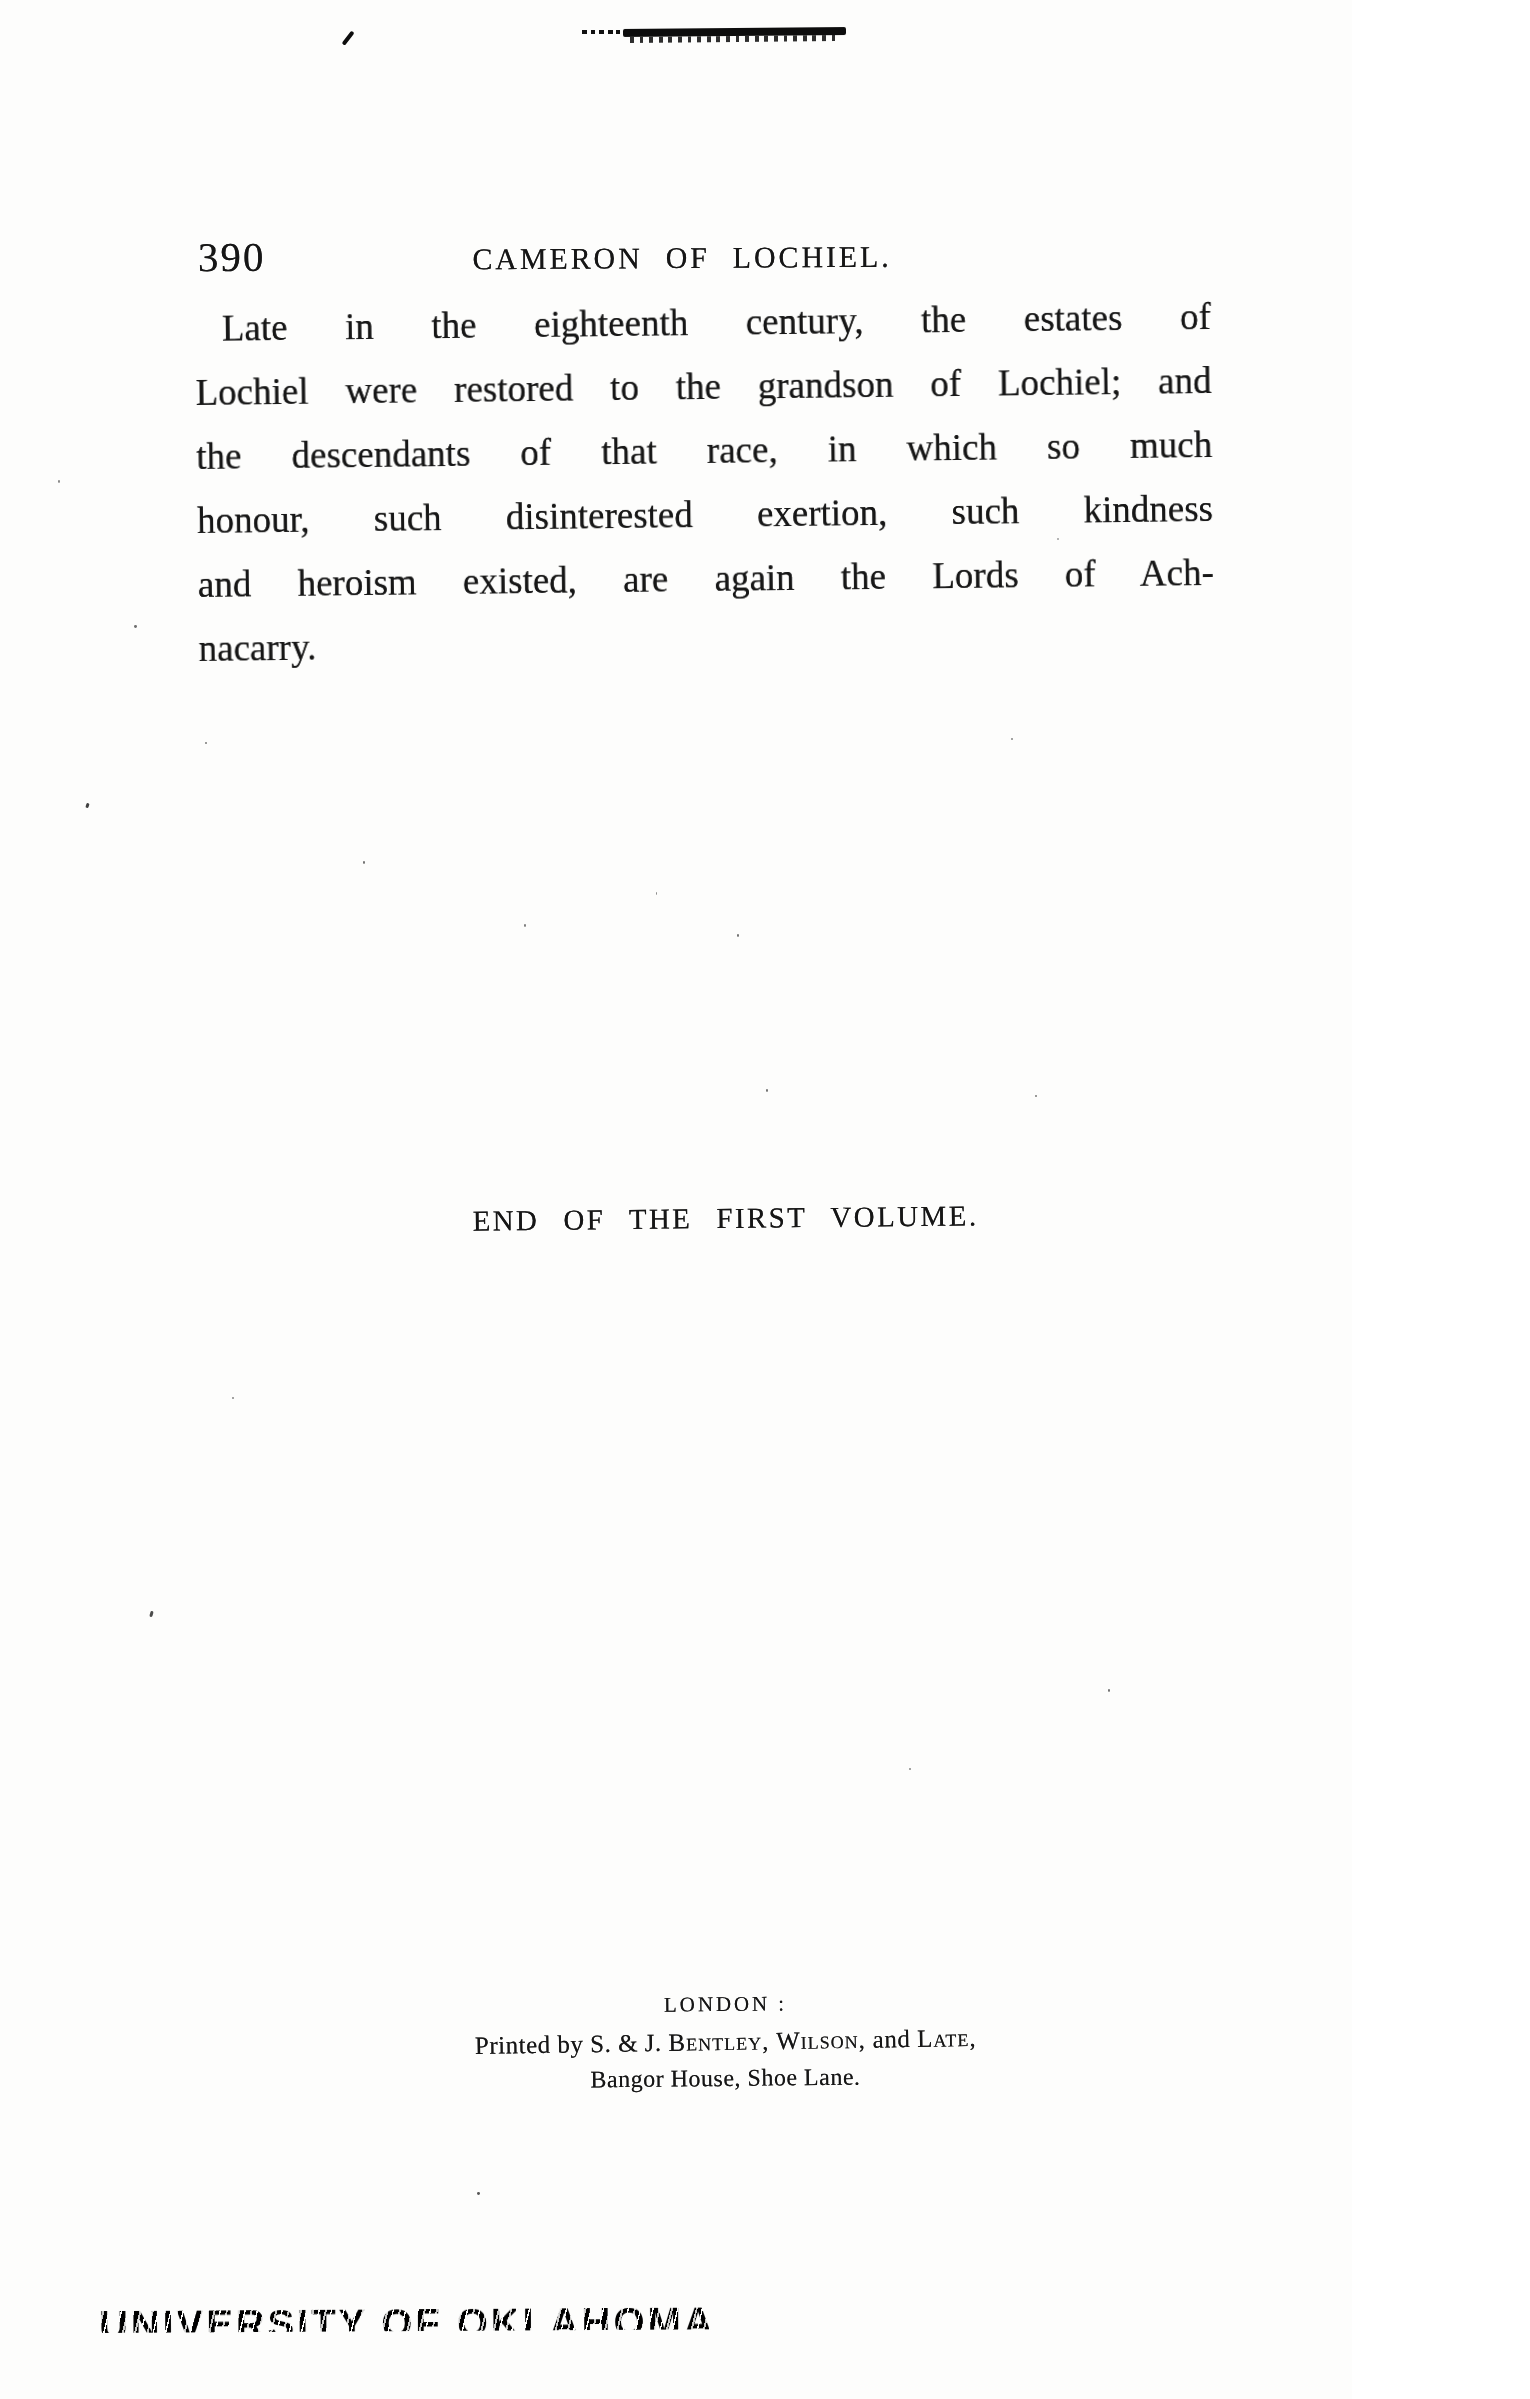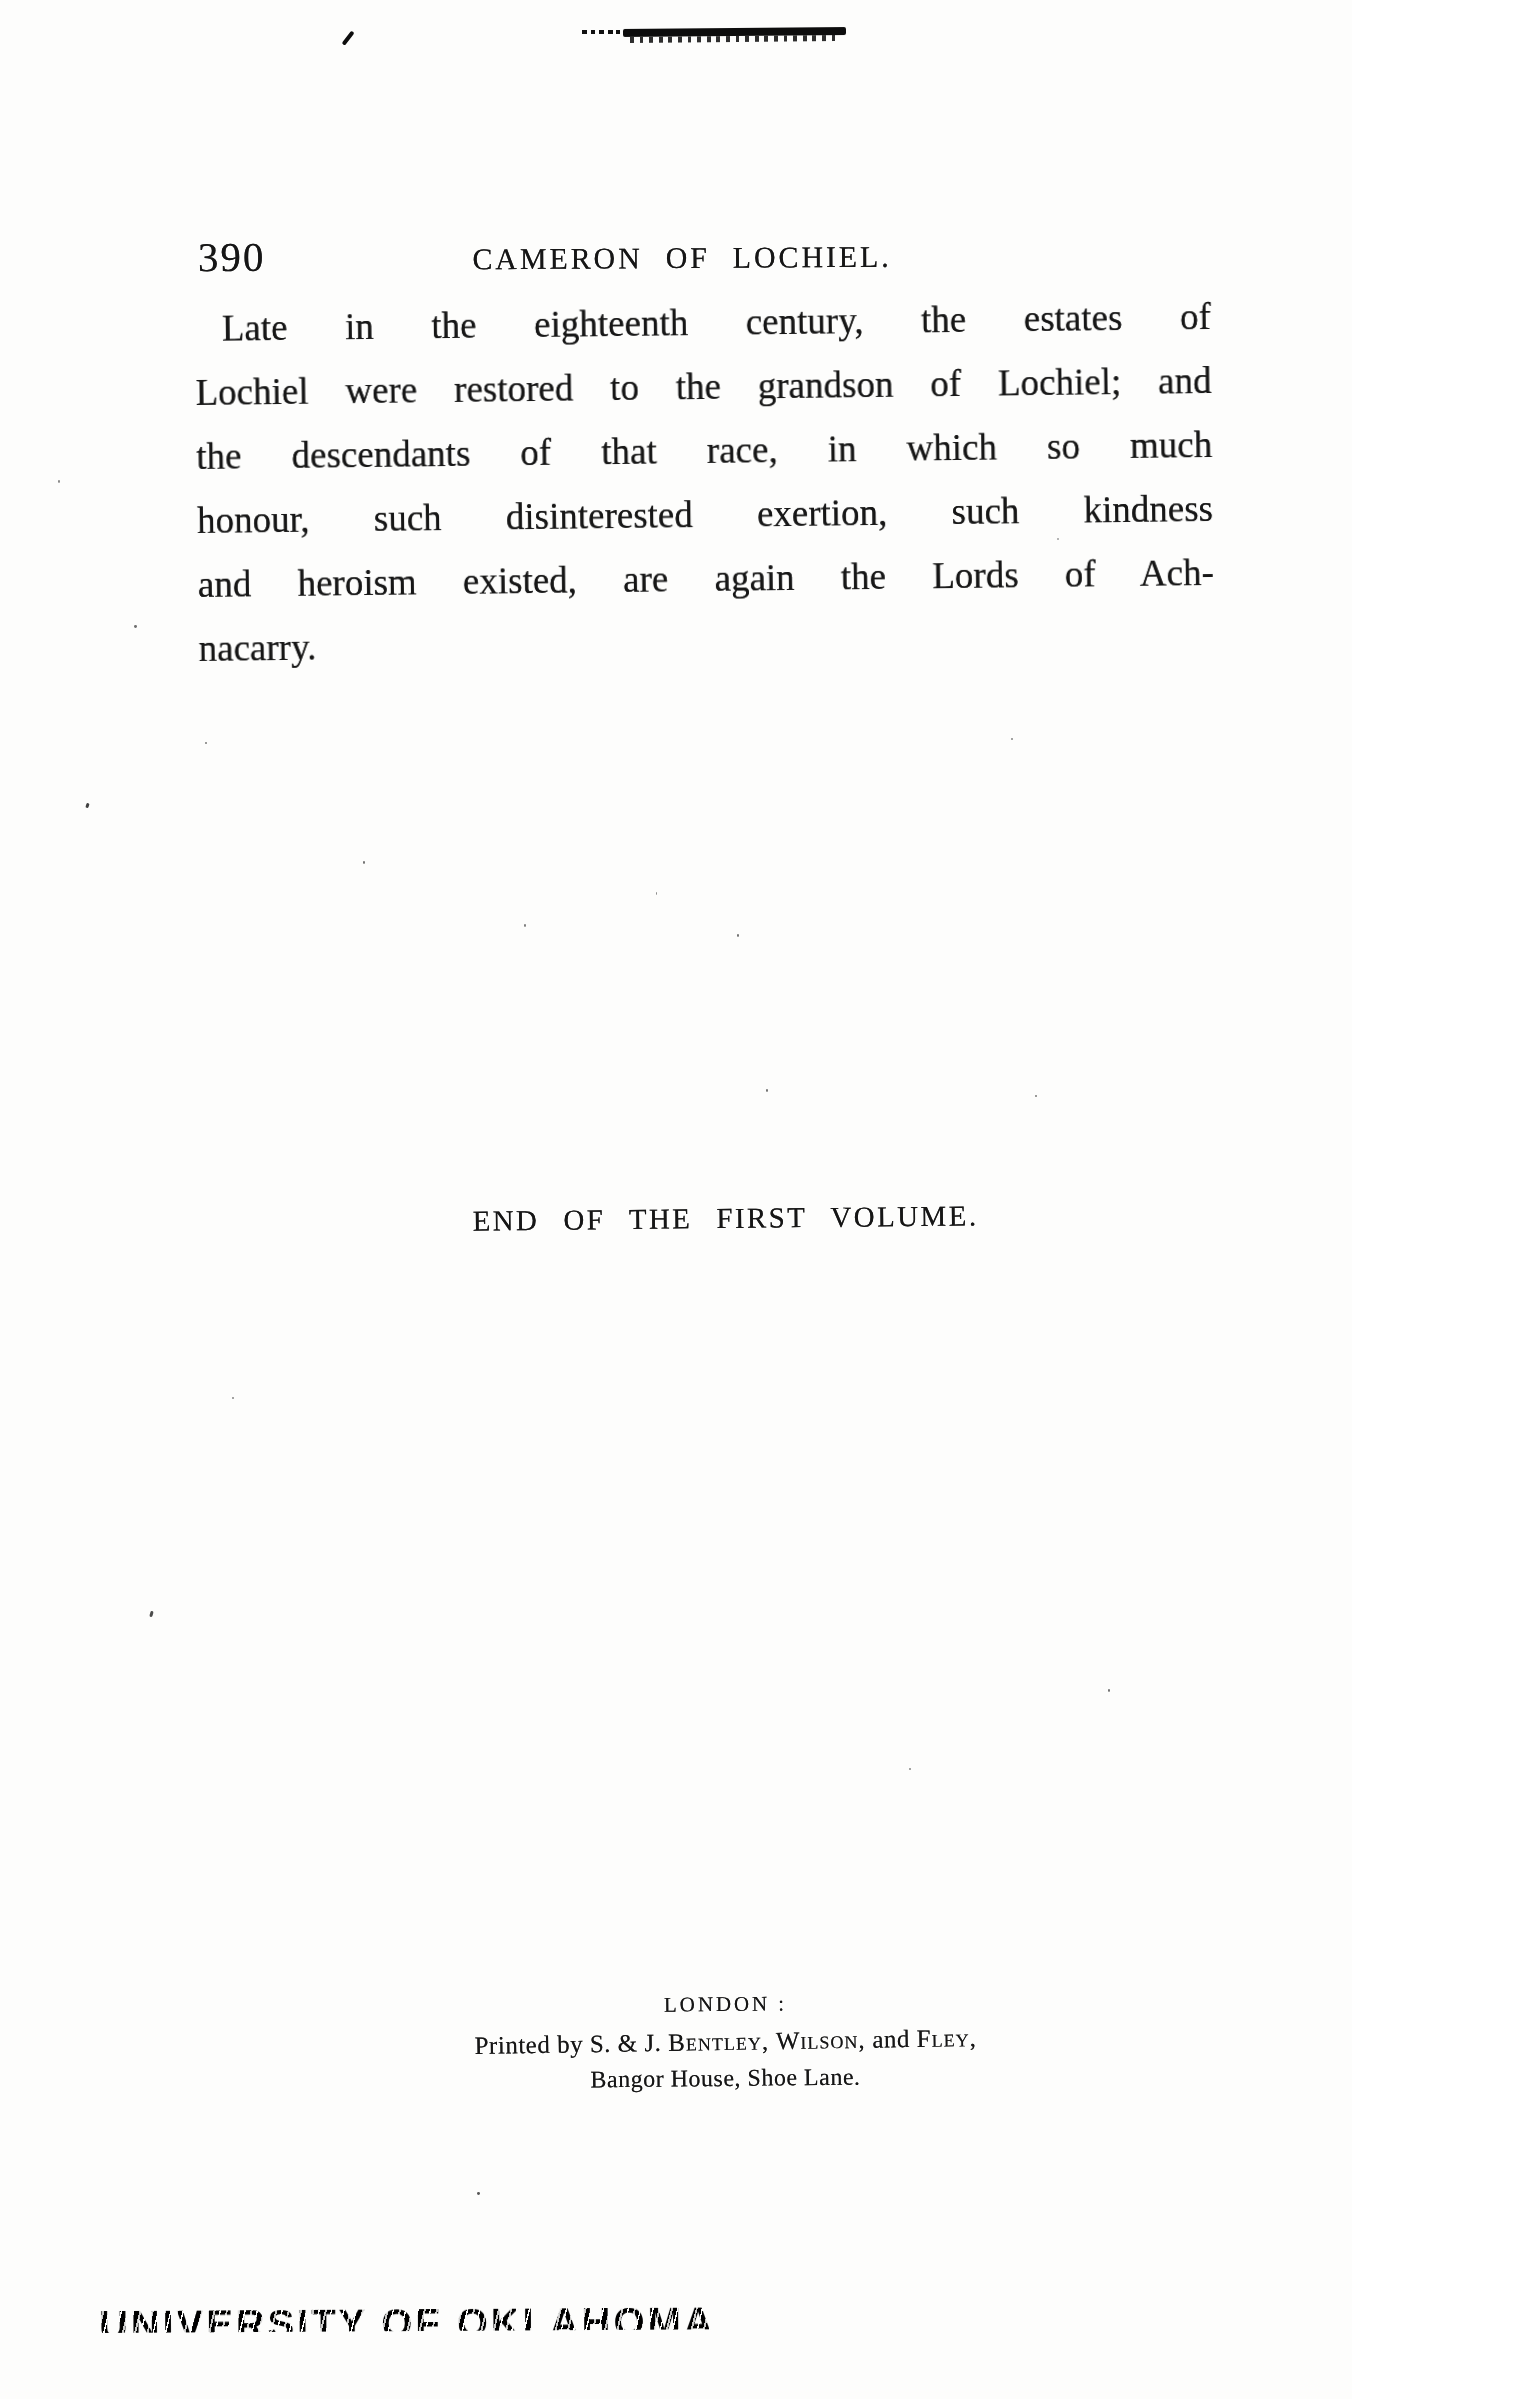--- a/index.html
+++ b/index.html
@@ -114,21 +114,21 @@
     <div class="jline">Lochiel were restored to the grandson of Lochiel; and</div>
     <div class="jline">the descendants of that race, in which so much</div>
     <div class="jline">honour, such disinterested exertion, such kindness</div>
     <div class="jline">and heroism existed, are again the Lords of Ach-</div>
     <div class="jline last">nacarry.</div>
   </div>
 
   <div class="volume-end">END OF THE FIRST VOLUME.</div>
 
   <div class="colophon-line colophon-city">LONDON :</div>
-  <div class="colophon-line colophon-printed"><span>Printed by S. &amp; J. </span><span class="sc">Bentley, Wilson,</span><span> and </span><span class="sc">Fley</span><span>,</span></div>
+  <div class="colophon-line colophon-printed"><span>Printed by S. &amp; J. </span><span class="sc">Bentley, Wilson,</span><span> and </span><span class="sc">Late</span><span>,</span></div>
   <div class="colophon-line colophon-address">Bangor House, Shoe Lane.</div>
 
   <div class="stamp-strip">
     <span class="stamp-text">UNIVERSITY OF OKLAHOMA</span>
   </div>
 
   <div class="bblob">
     <div class="mark bb-strip1"></div>
     <div class="mark bb-strip2"></div>
     <div class="mark bb-mid"></div>

